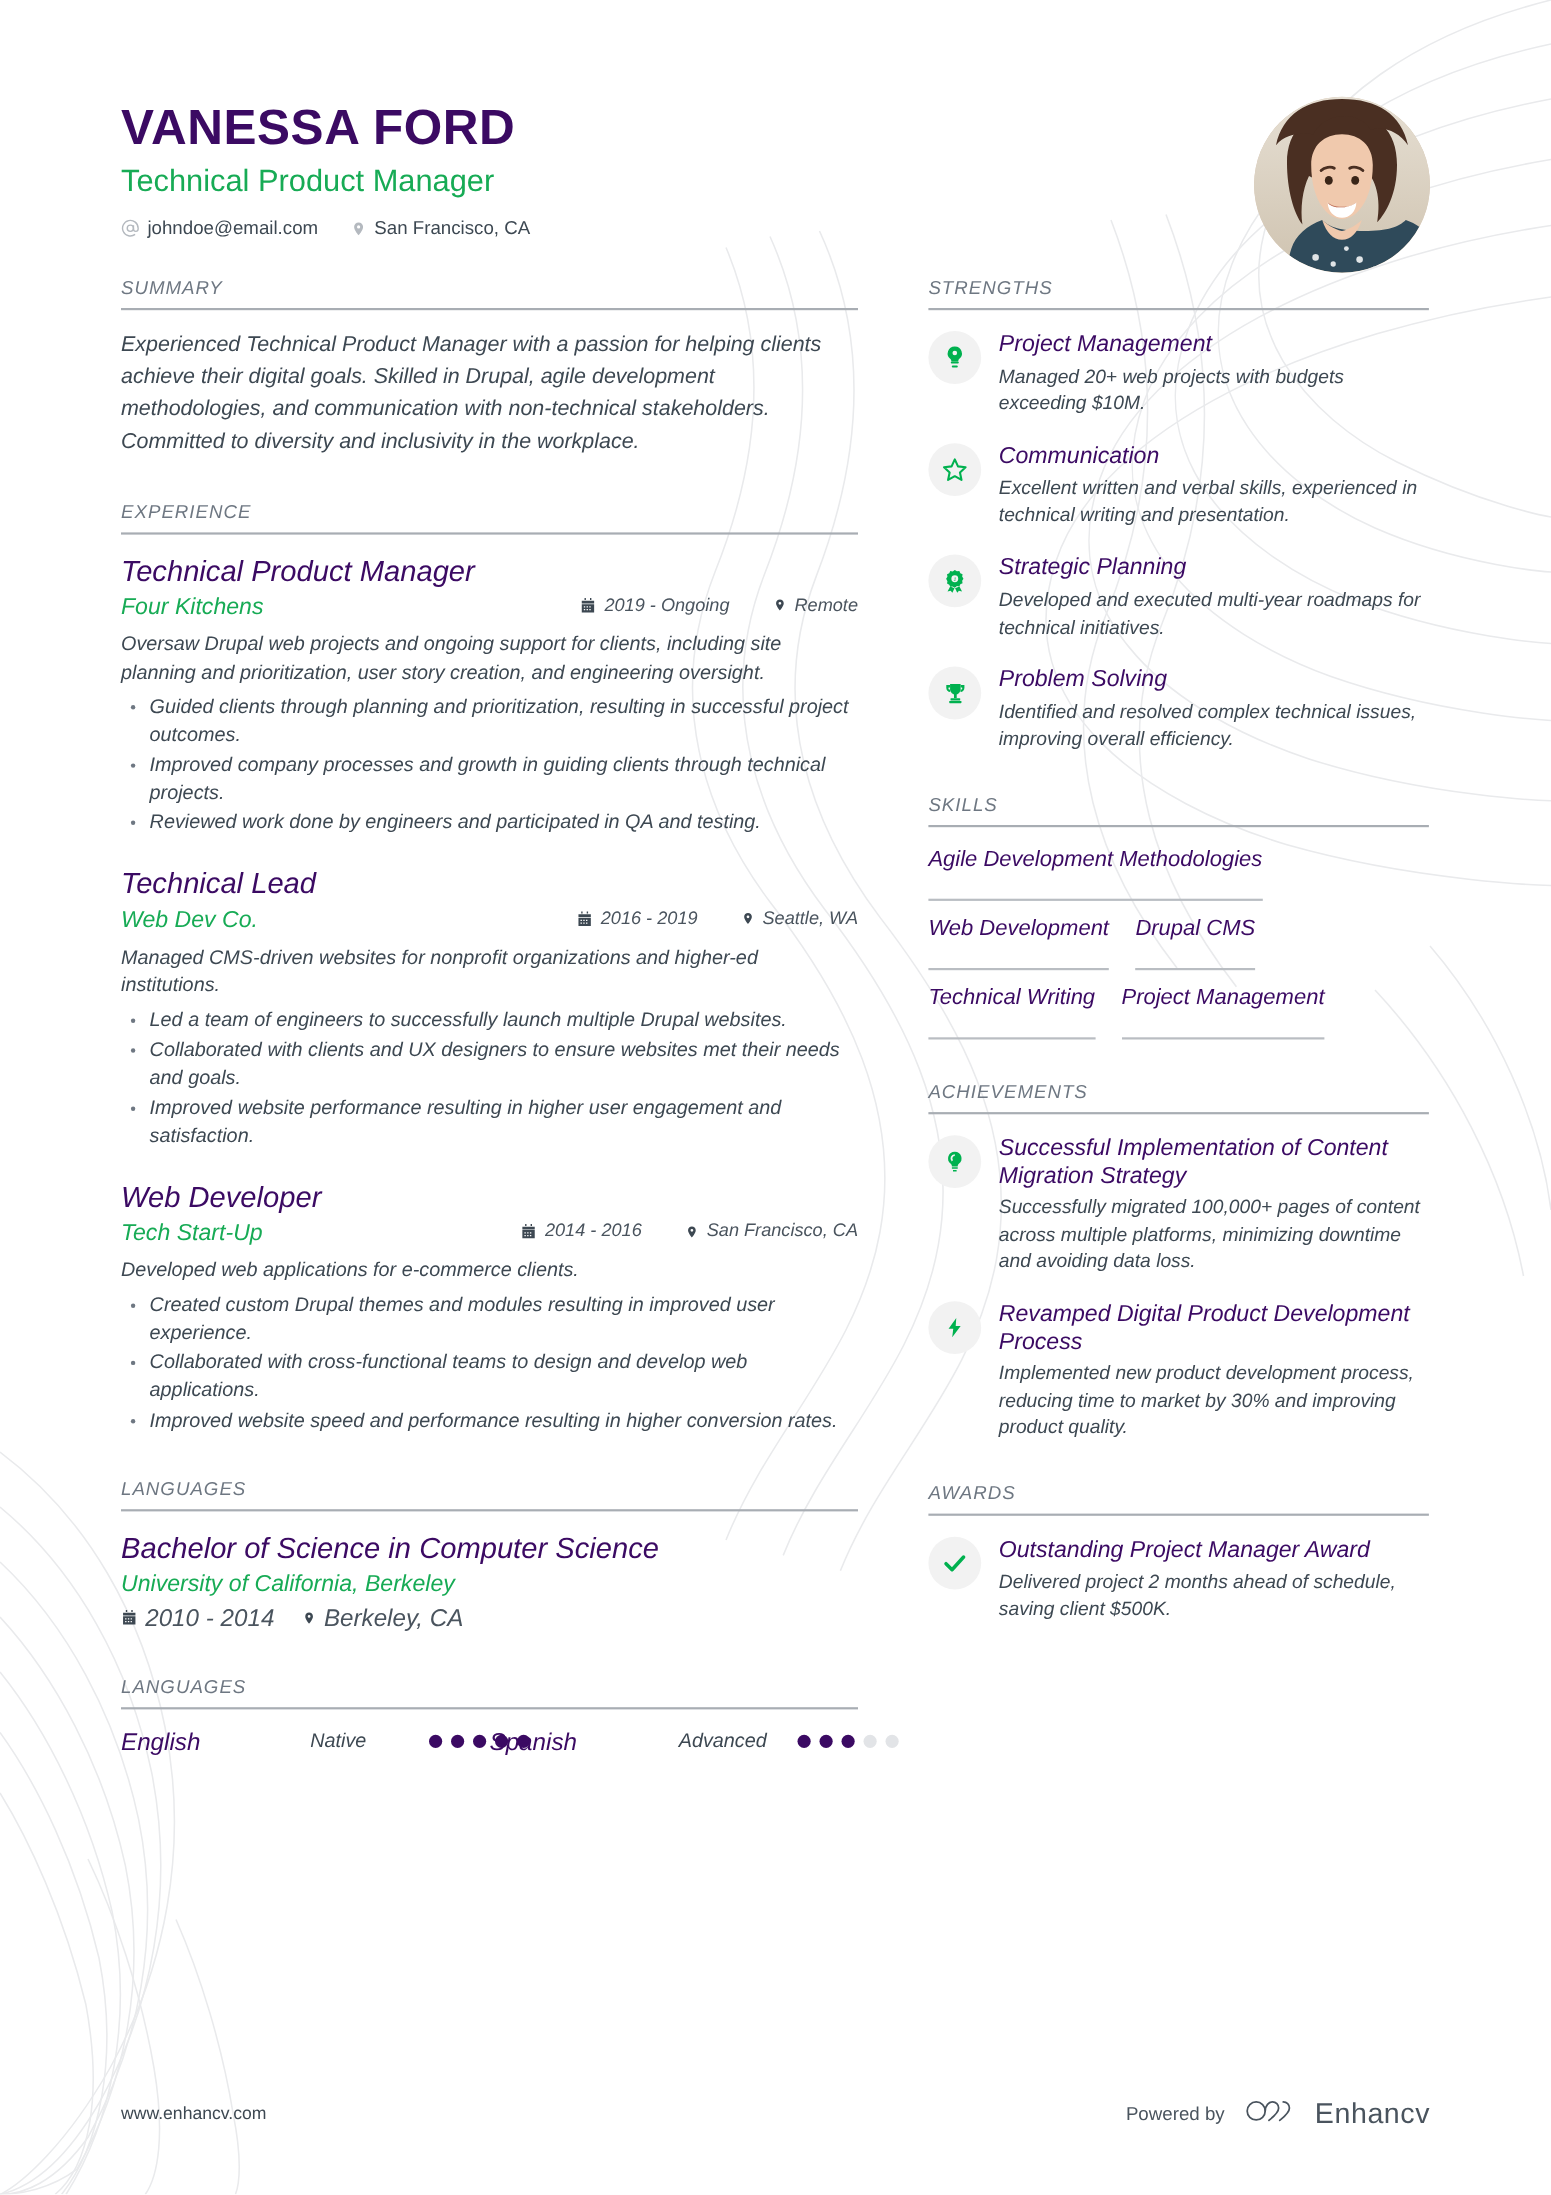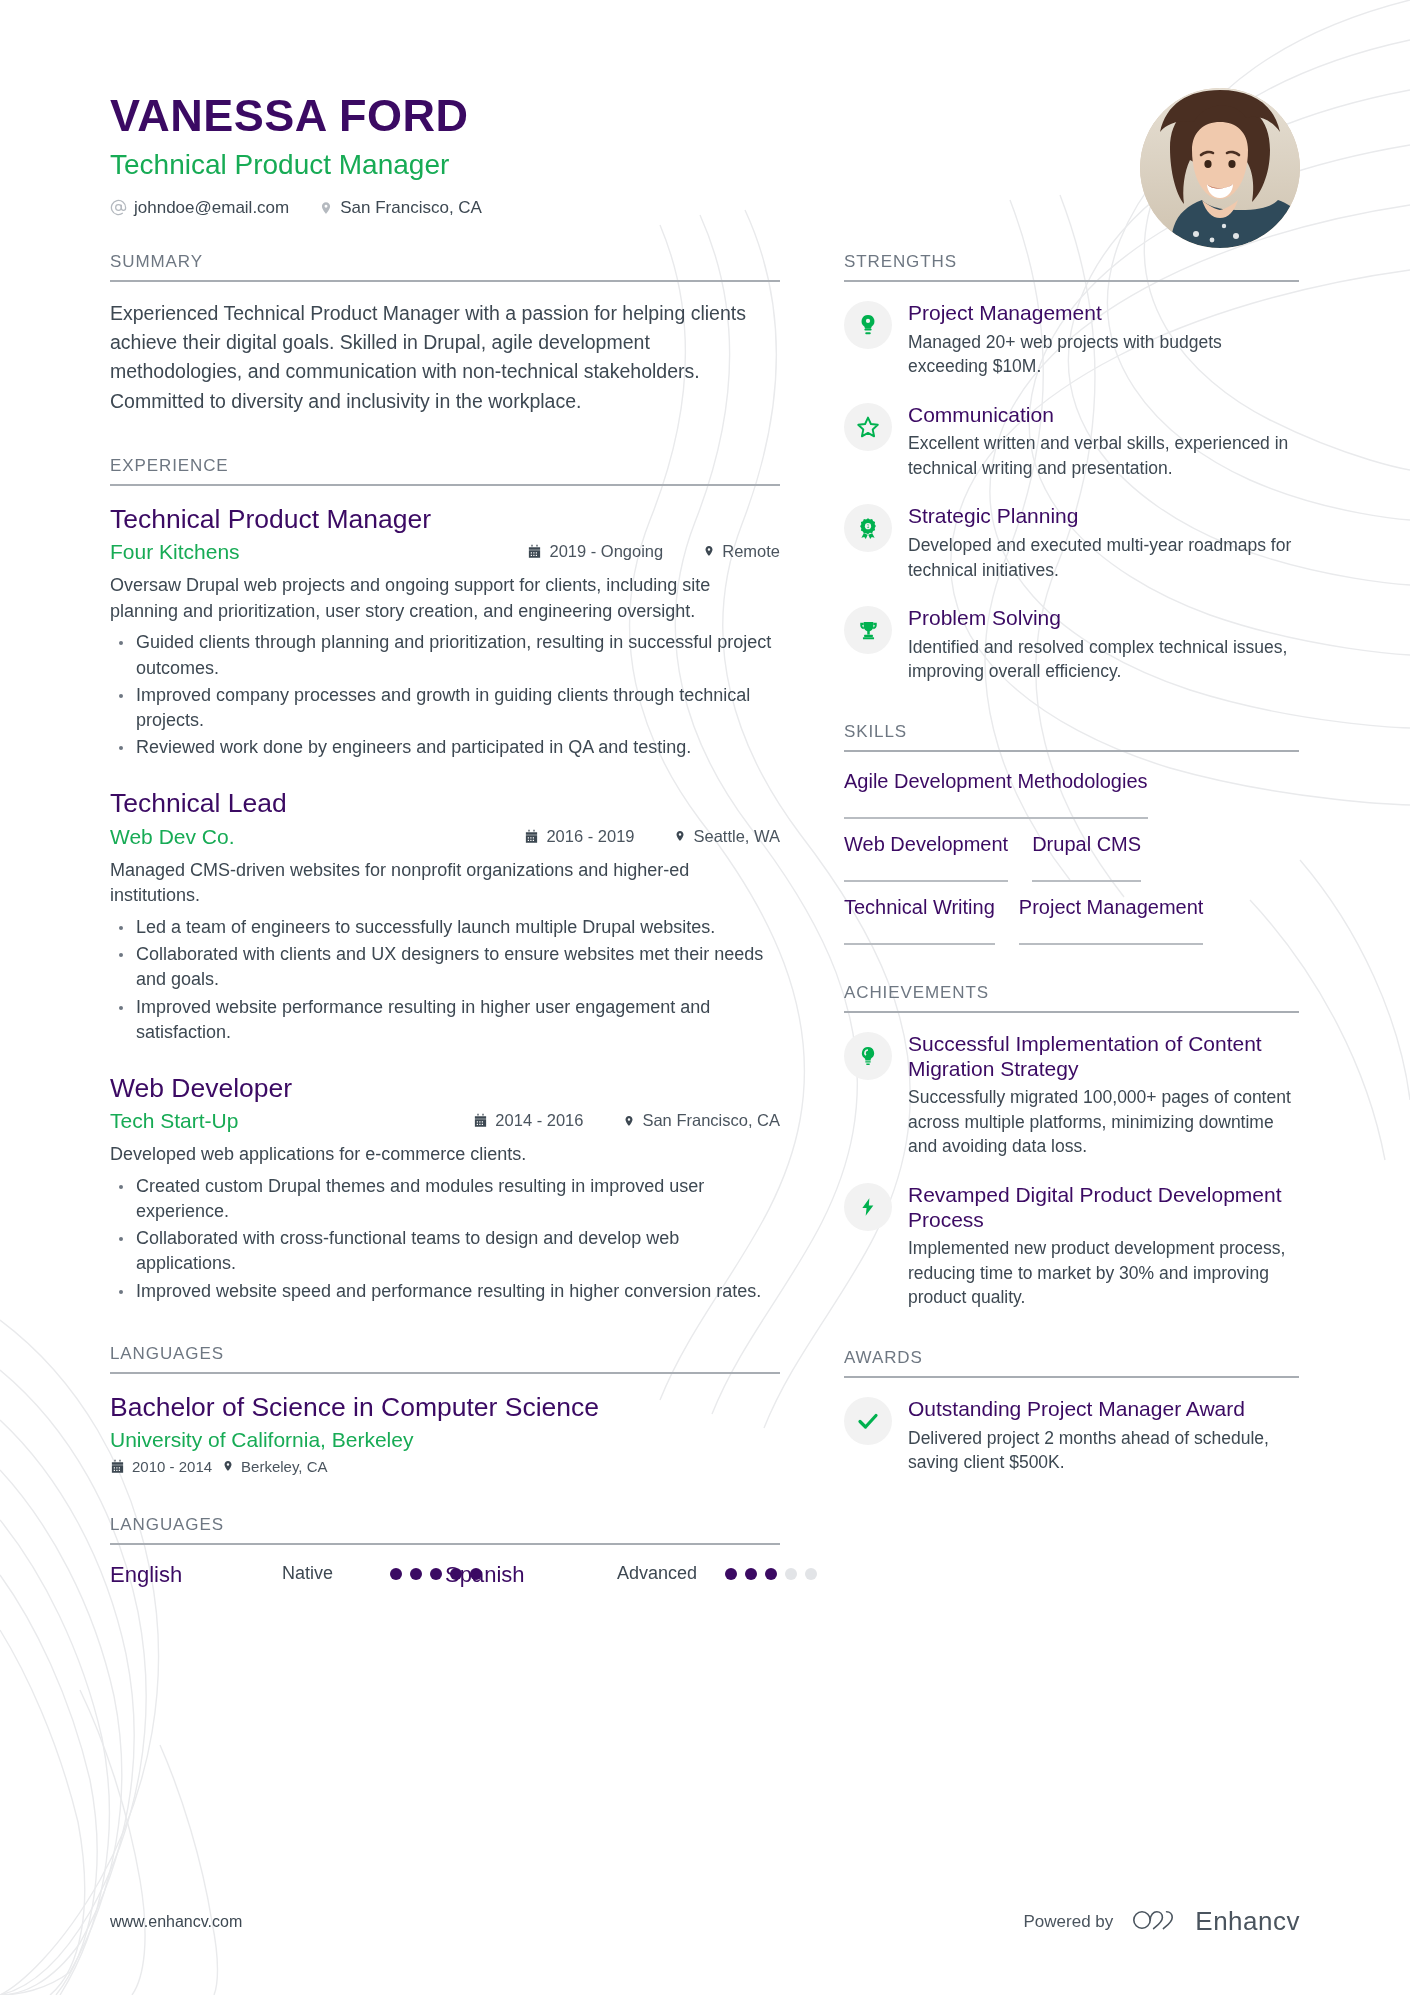--- a/index.html
+++ b/index.html
@@ -81,20 +81,21 @@
     background: #d7c7b4;
   }
   .avatar svg { display: block; width: 160px; height: 160px; }
 
   
   .columns {
     display: flex;
     gap: 64px;
     margin-top: 34px;
     align-items: flex-start;
+    font-style: italic;
   }
   .col-left  { width: 670px; flex: none; }
   .col-right { width: 455px; flex: none; }
 
   
   .section { margin-bottom: 6px; }
   .section-title {
     font-size: 17px;
     letter-spacing: 0.9px;
     color: #6e7782;
@@ -164,22 +165,22 @@
     top: 11px;
     width: 4px;
     height: 4px;
     border-radius: 50%;
     background: #6e7782;
   }
 
   .edu-facts {
     display: flex;
     align-items: center;
-    gap: 10px;
-    font-size: 15px;
+    gap: 26px;
+    font-size: 22px;
     color: #4a545e;
     margin-top: 6px;
   }
 
   
   .lang-grid {
     display: flex;
     gap: 0;
   }
   .lang-cell { width: 50%; display: flex; align-items: flex-start; gap: 22px; }

